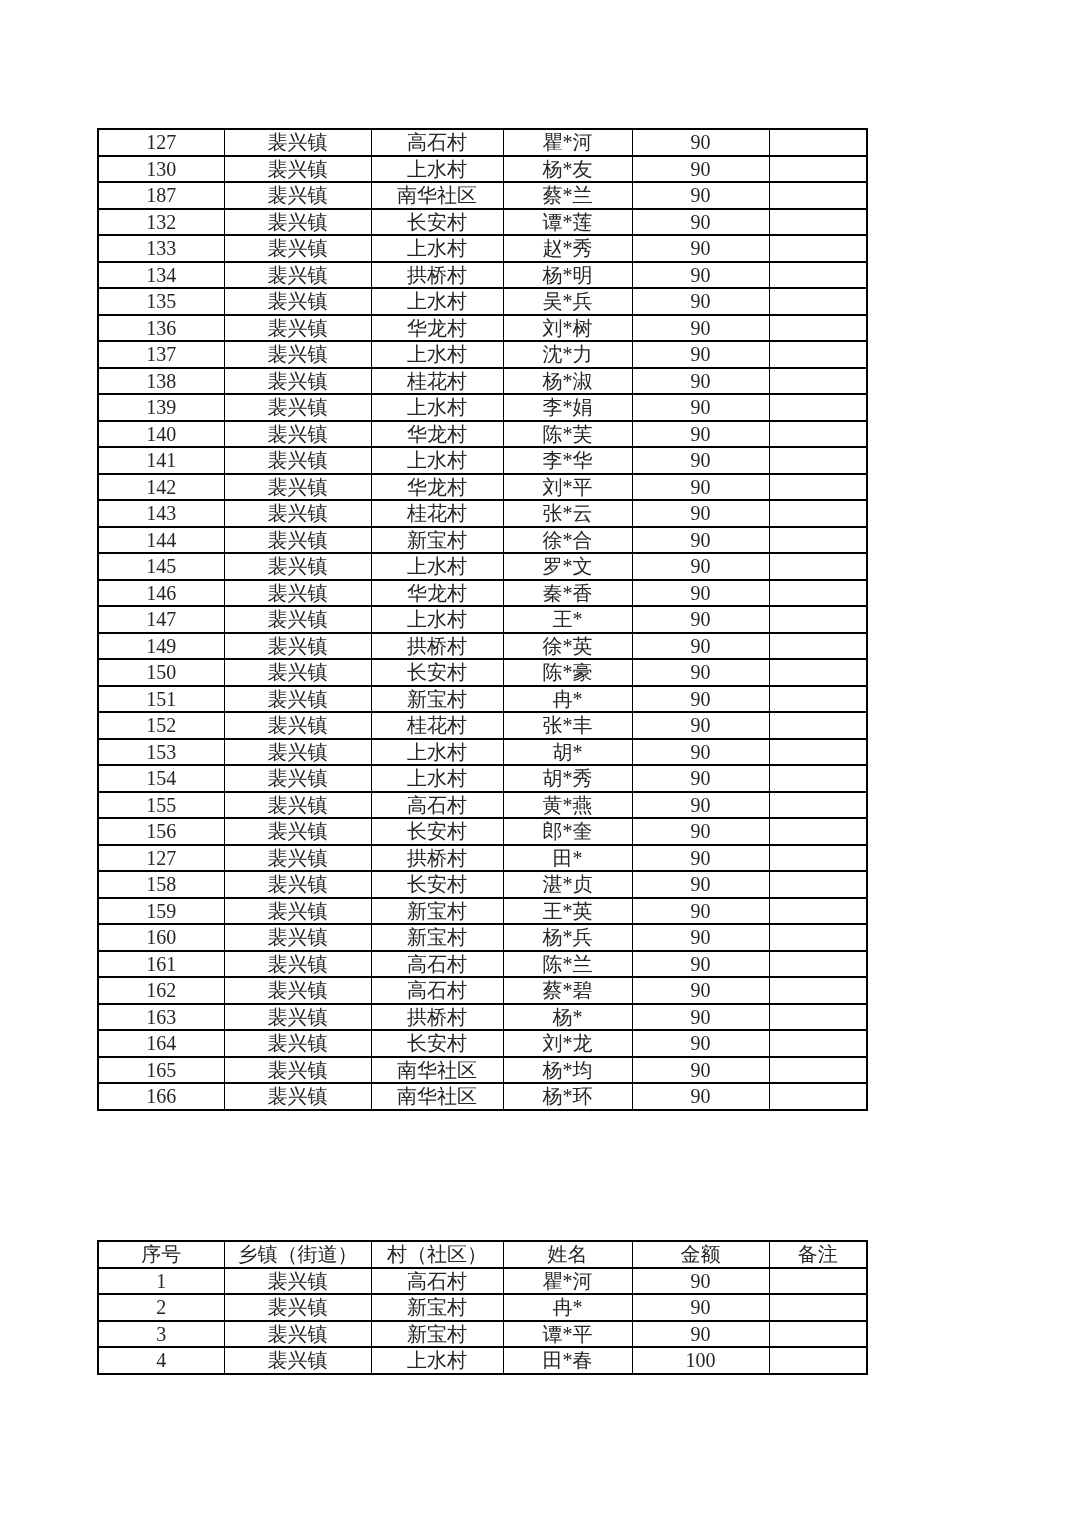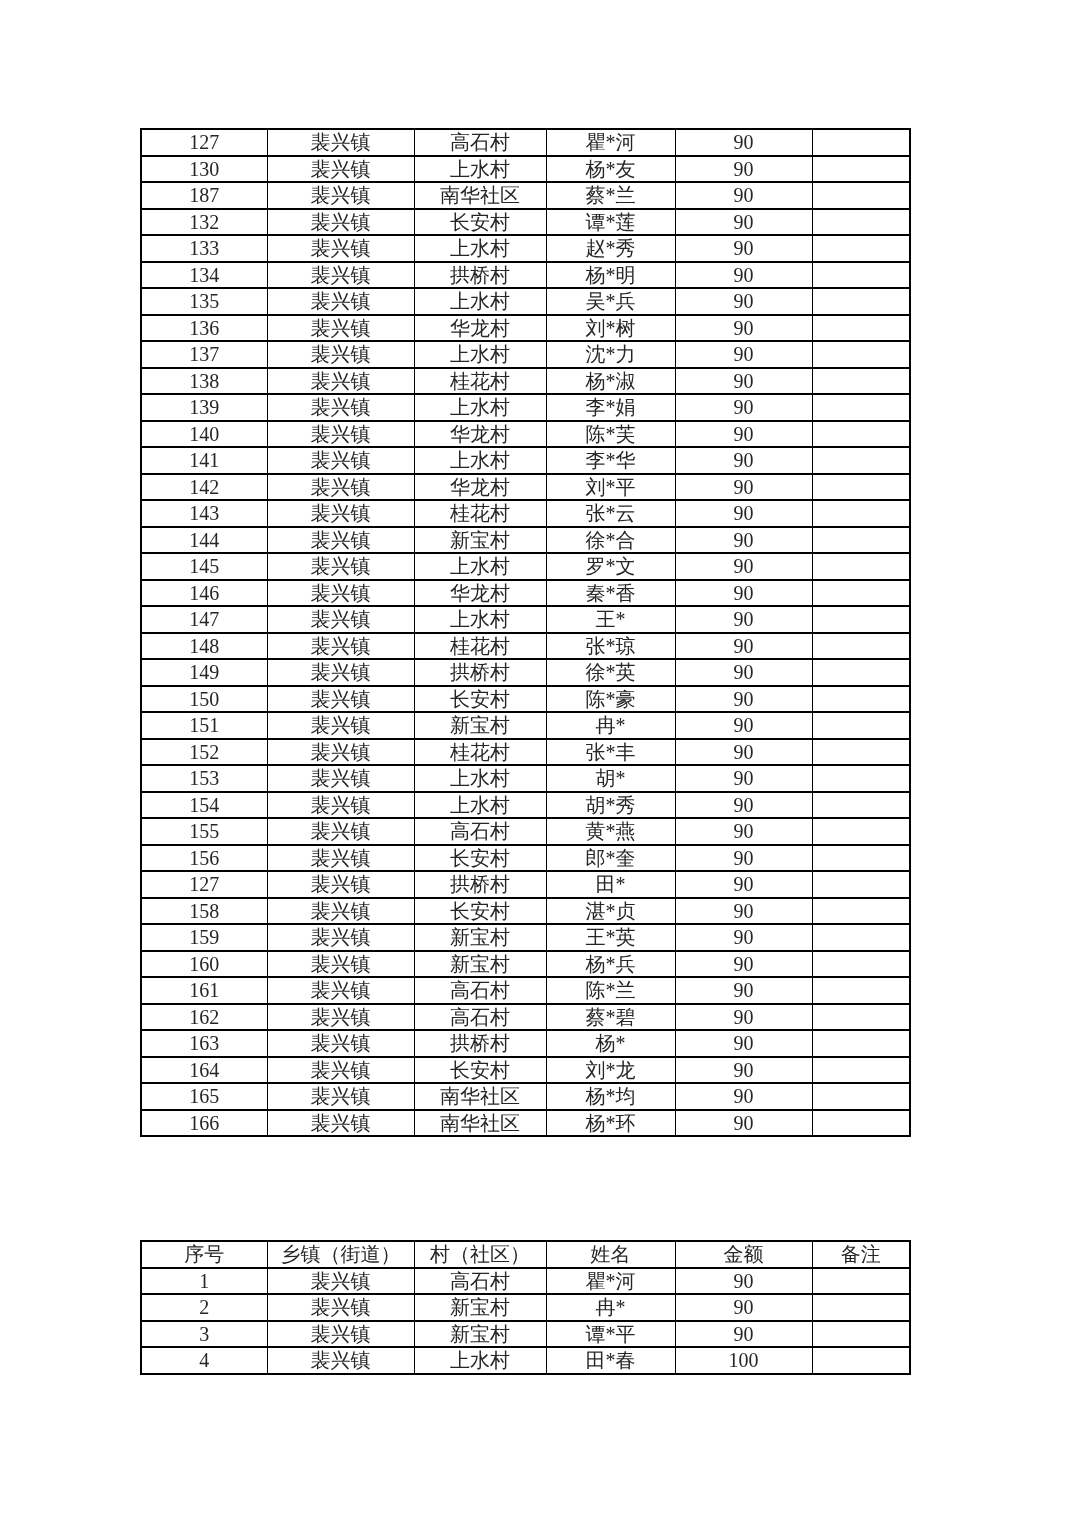--- a/index.html
+++ b/index.html
@@ -40,21 +40,21 @@
     height: 24.5px;
     padding: 0;
     text-align: center;
     vertical-align: middle;
     font-size: 20px;
     font-weight: normal;
     line-height: 24.5px;
     white-space: nowrap;
     overflow: hidden;
   }
-  table.grid { border: 2px solid #000; margin-left: 43px; }
+  table.grid { border: 2px solid #000; }
   .doc-title {
     position: absolute;
     left: 97px;
     top: 1268px;
     width: 769px;
     text-align: center;
     font-size: 19px;
     font-weight: bold;
     line-height: 26px;
     color: #1c1c1c;
@@ -221,28 +221,20 @@
         </tr>
         <tr>
           <td>147</td>
           <td>裴兴镇</td>
           <td>上水村</td>
           <td>王*</td>
           <td>90</td>
           <td></td>
         </tr>
         <tr>
-          <td>148</td>
-          <td>裴兴镇</td>
-          <td>桂花村</td>
-          <td>张*琼</td>
-          <td>90</td>
-          <td></td>
-        </tr>
-        <tr>
           <td>149</td>
           <td>裴兴镇</td>
           <td>拱桥村</td>
           <td>徐*英</td>
           <td>90</td>
           <td></td>
         </tr>
         <tr>
           <td>150</td>
           <td>裴兴镇</td>

